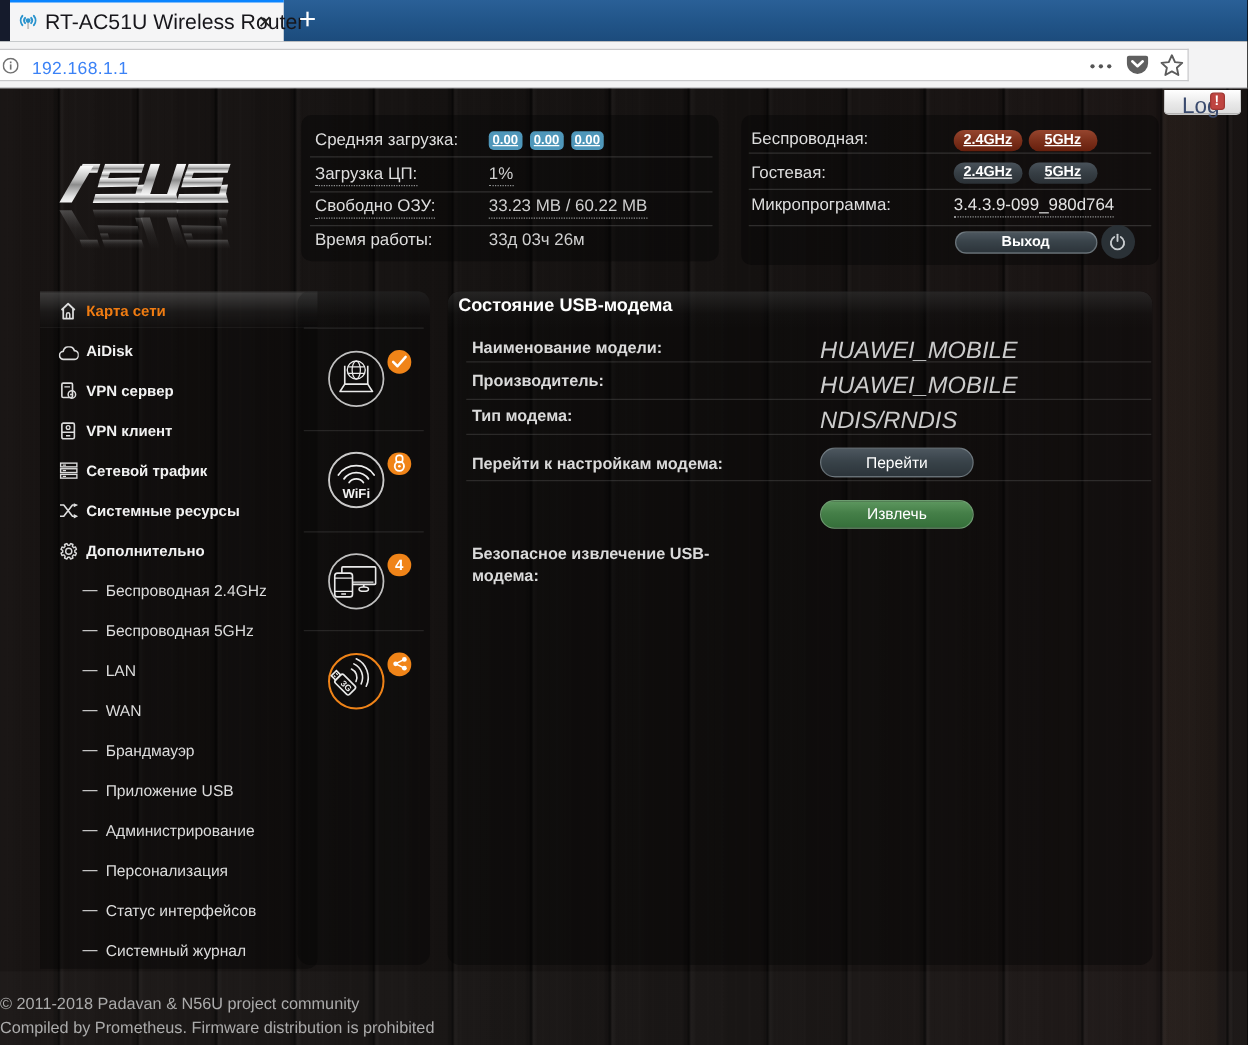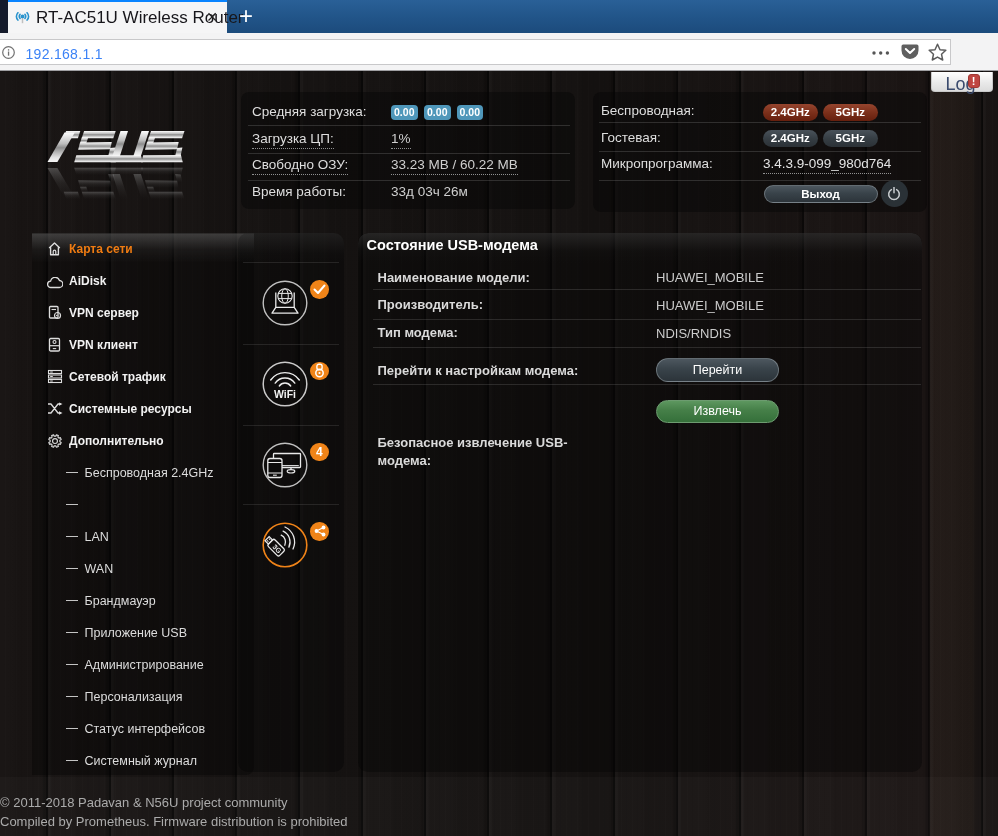--- a/index.html
+++ b/index.html
@@ -32,21 +32,21 @@
 }
 .panel { position:absolute; background:rgba(4,4,4,0.42); border-radius:8px; }
 .hline { position:absolute; height:1px; background:rgba(255,255,255,0.14); }
 
 
 .lbl { position:absolute; color:#dedede; font-size:13.5px; white-space:nowrap; }
 .val { position:absolute; color:#cfcfcf; font-size:13.5px; white-space:nowrap; }
 .dot { border-bottom:1px dotted rgba(230,233,235,0.6); padding-bottom:2px;}
 
 
-.pill { position:absolute; border-radius:10px; color:#fff; font-size:11.5px; font-weight:bold; text-align:center; }
+.pill { position:absolute; border-radius:10px; color:#fff; font-size:11.5px; font-weight:bold; text-align:center;text-decoration:underline; }
 .redp { background:linear-gradient(180deg,#96452e 0%,#7c301b 50%,#661f0d 100%); }
 .grayp { background:linear-gradient(180deg,#49525a 0%,#363e44 50%,#2b3136 100%); }
 .btn { position:absolute; border-radius:12px; color:#fff; text-align:center;
   background:linear-gradient(180deg,#4d575f 0%,#39434a 45%,#2c343a 100%);
   border:1px solid rgba(190,200,205,0.38); }
 
 
 #footerbar { position:absolute; left:0; top:706px; width:998px; height:59px; background:rgba(255,255,255,0.024); }
 .foot { position:absolute; width:931px; color:#ababab; font-size:13px; }
 
@@ -64,21 +64,21 @@
 
 #iconcol { position:absolute; left:237.5px; top:161.5px; width:106.5px; height:539px; background:rgba(4,4,4,0.40); border-radius:10px; }
 .badge { position:absolute; width:18.5px; height:18.5px; border-radius:50%; background:#f08418; }
 
 
 #main { position:absolute; left:357.5px; top:161.5px; width:564.5px; height:539px; background:rgba(4,4,4,0.40); border-radius:10px; overflow:hidden;}
 #iconcol:before { content:""; position:absolute; left:0; top:0; width:100%; height:29px; background:linear-gradient(180deg, rgba(90,90,90,0.22), rgba(40,40,40,0.06) 70%, rgba(0,0,0,0)); border-radius:10px 10px 0 0;}
 #main:before { content:""; position:absolute; left:0; top:0; width:100%; height:30px;
   background:linear-gradient(180deg, rgba(90,90,90,0.30), rgba(40,40,40,0.10) 60%, rgba(0,0,0,0)); border-radius:10px 10px 0 0;}
 .tlbl { position:absolute; left:20px; color:#dadada; font-size:13px; font-weight:bold; }
-.tval { position:absolute; left:298.5px; color:#cccccc; font-size:13px; }
+.tval { position:absolute; left:298.5px; color:#cccccc; font-size:19px;font-style:italic; }
 </style>
 </head>
 <body>
 
 <div id="tabbar"></div>
 <div id="winedge"></div>
 <div id="tab"></div>
 <div id="tabaccent"></div>
 <svg class="abs" style="left:15px;top:9.5px" width="15" height="15" viewBox="0 0 15 15">
   <g stroke="#2a93cd" fill="none" stroke-width="1.55" stroke-linecap="round">
@@ -249,20 +249,21 @@
       <path d="M1,2 h3 l7,9 h3 M1,11 h3 l7,-9 h3" fill="none" stroke="#ddd" stroke-width="1.3" stroke-linejoin="round"></path>
       <path d="M12,0.5 L15.5,2 L12,3.8 Z" fill="#ddd"></path>
       <path d="M12,9.2 L15.5,11 L12,12.7 Z" fill="#ddd"></path>
     </svg>
     <svg class="micon" style="top:201px;left:16px" width="14" height="14" viewBox="0 0 14 14">
       <path d="M11.84,7.77 L13.19,8.43 L12.39,10.36 L10.96,9.88 L9.88,10.96 L10.36,12.39 L8.43,13.19 L7.77,11.84 L6.23,11.84 L5.57,13.19 L3.64,12.39 L4.12,10.96 L3.04,9.88 L1.61,10.36 L0.81,8.43 L2.16,7.77 L2.16,6.23 L0.81,5.57 L1.61,3.64 L3.04,4.12 L4.12,3.04 L3.64,1.61 L5.57,0.81 L6.23,2.16 L7.77,2.16 L8.43,0.81 L10.36,1.61 L9.88,3.04 L10.96,4.12 L12.39,3.64 L13.19,5.57 L11.84,6.23 Z" fill="none" stroke="#d8d8d8" stroke-width="1.15" stroke-linejoin="round"></path>
       <circle cx="7" cy="7" r="2.45" fill="none" stroke="#d8d8d8" stroke-width="1.15"></circle>
     </svg>
     <div class="sitem" style="top:224px;">Беспроводная 2.4GHz</div>
       <div class="sdash" style="top:224px;"></div>
+    <div class="sitem" style="top:256px;">Беспроводная 5GHz</div>
       <div class="sdash" style="top:256px;"></div>
     <div class="sitem" style="top:288px;">LAN</div>
       <div class="sdash" style="top:288px;"></div>
     <div class="sitem" style="top:320px;">WAN</div>
       <div class="sdash" style="top:320px;"></div>
     <div class="sitem" style="top:352px;">Брандмауэр</div>
       <div class="sdash" style="top:352px;"></div>
     <div class="sitem" style="top:384px;">Приложение USB</div>
       <div class="sdash" style="top:384px;"></div>
     <div class="sitem" style="top:416px;">Администрирование</div>

